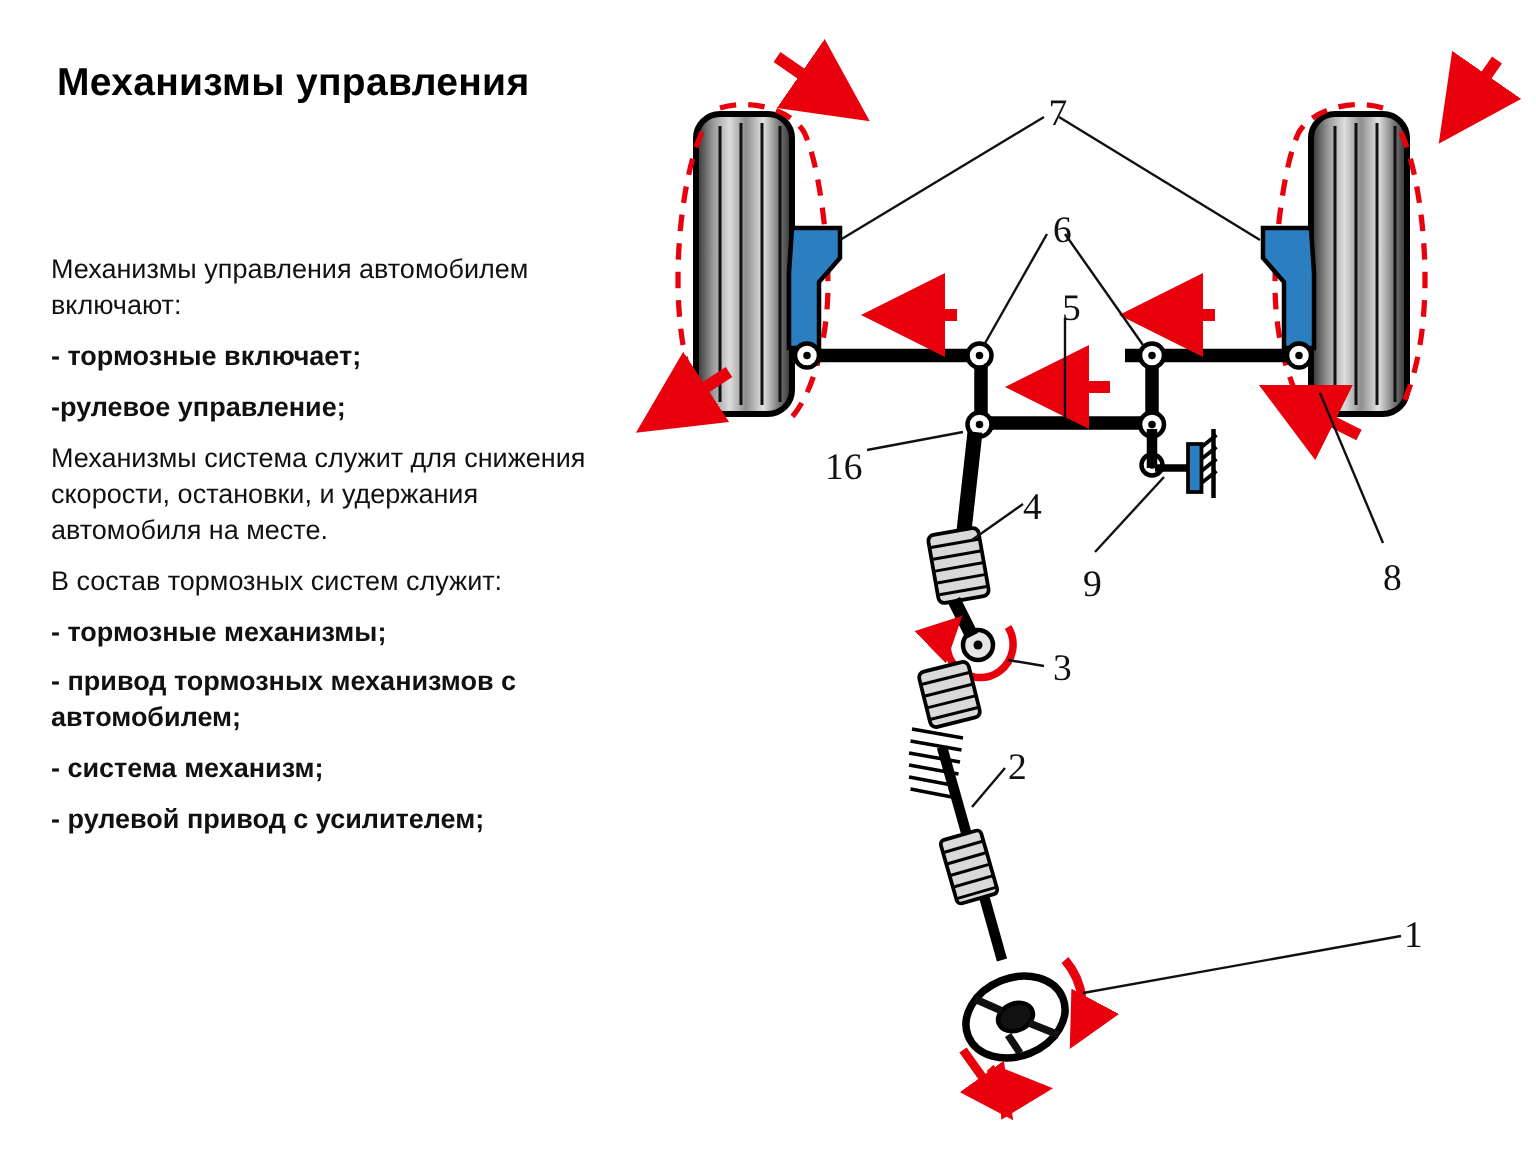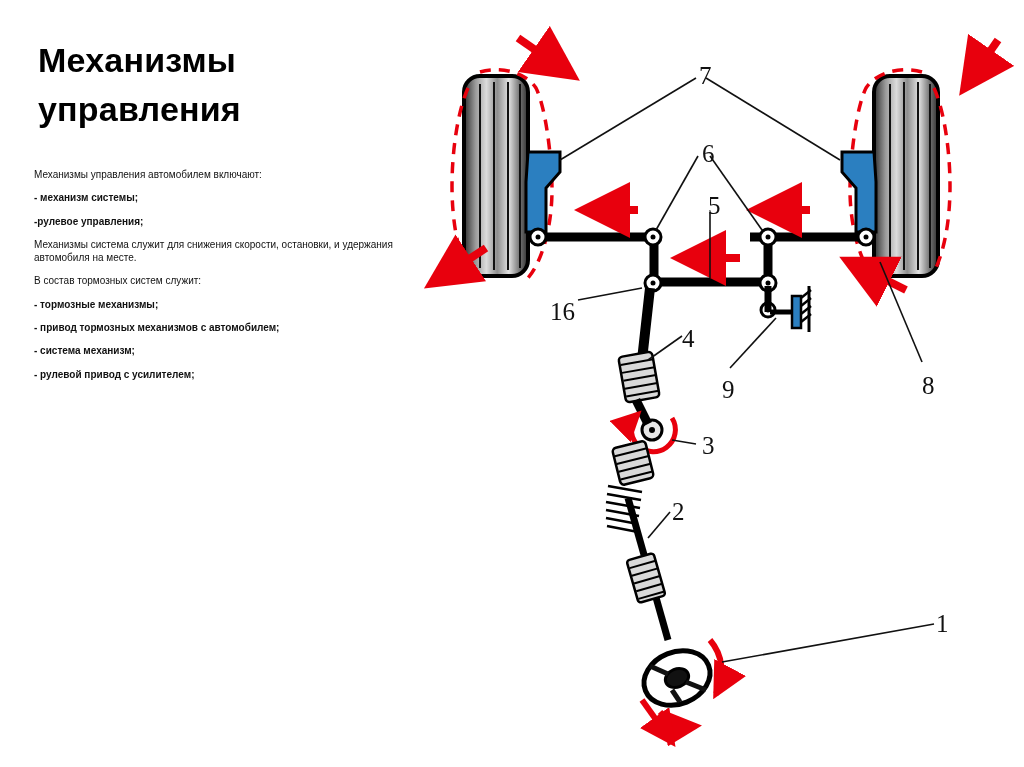--- a/index.html
+++ b/index.html
@@ -19,35 +19,35 @@
     position: absolute;
     inset: 0;
     background: #ffffff;
   }
   
   .title {
     position: absolute;
     left: 38px;
     top: 36px;
     width: 350px;
-    font-size: 34px;
+    font-size: 26px;
     font-weight: bold;
     line-height: 1.45;
     color: #000000;
     letter-spacing: 0.2px;
   }
   .body-list {
     position: absolute;
     left: 34px;
     top: 168px;
     width: 370px;
   }
   .body-list p {
     margin: 0 0 10px 0;
-    font-size: 10px;
+    font-size: 18px;
     line-height: 1.33;
     color: #111111;
   }
   .body-list p.bold {
     font-weight: bold;
   }
   
   #diagram {
     position: absolute;
     left: 410px;
@@ -67,22 +67,22 @@
 </style>
 </head>
 <body>
 
 <div id="slide">
 
   <div class="title">Механизмы управления</div>
 
   <div class="body-list">
     <p>Механизмы управления автомобилем включают:</p>
-    <p class="bold">- механизм системы;</p>
-    <p class="bold">-рулевое управления;</p>
+    <p class="bold">- тормозные включает;</p>
+    <p class="bold">-рулевое управление;</p>
     <p>Механизмы система служит для снижения скорости, остановки, и удержания автомобиля на месте.</p>
     <p>В состав тормозных систем служит:</p>
     <p class="bold">- тормозные механизмы;</p>
     <p class="bold">- привод тормозных механизмов с автомобилем;</p>
     <p class="bold">- система механизм;</p>
     <p class="bold">- рулевой привод с усилителем;</p>
   </div>
 
   <div id="diagram">
     <svg width="614" height="767" viewBox="0 0 614 767" xmlns="http://www.w3.org/2000/svg">

